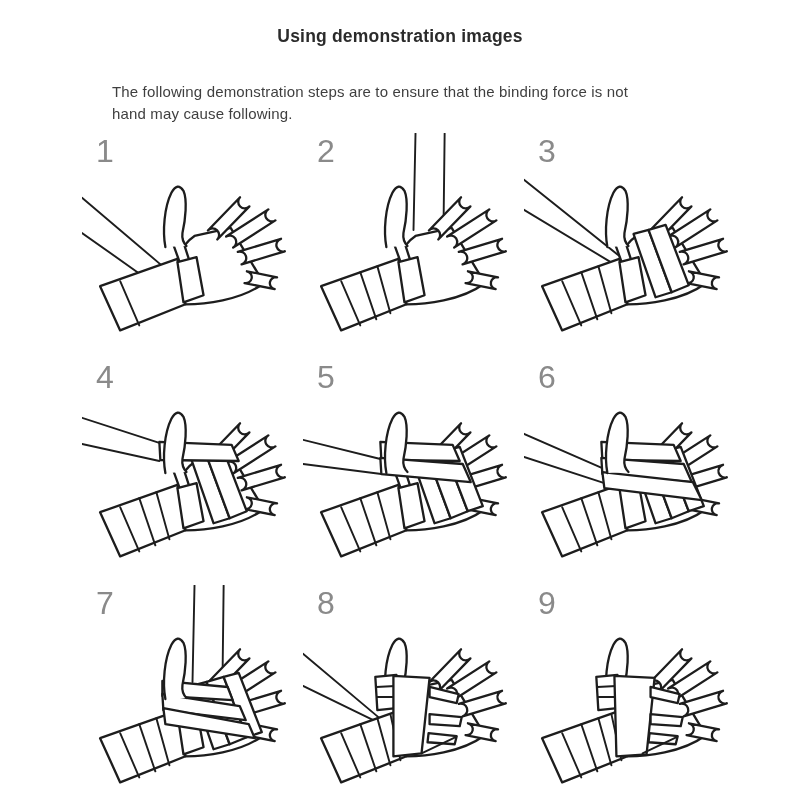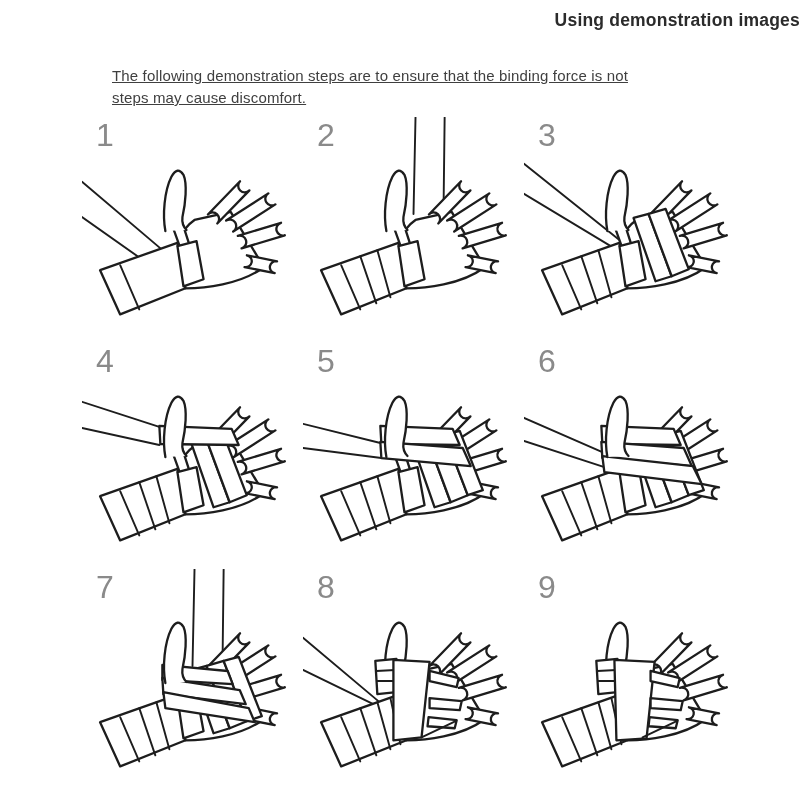--- a/index.html
+++ b/index.html
@@ -2,30 +2,29 @@
 <html><head>
 <meta charset="utf-8">
 <style>
   html,body{margin:0;padding:0;background:#fff;}
   body{
     width:800px;height:800px;overflow:hidden;position:relative;
     font-family:"Liberation Sans", sans-serif;
     -webkit-font-smoothing:antialiased;
   }
   .page-title{
-    margin:0;padding-top:10px;
-    text-align:right;
+    margin:16px;padding-top:10px;
+    text-align:center;
     font-size:17.5px;font-weight:700;letter-spacing:.2px;
     color:var(--title-color,#2b2b2b);
   }
   .intro{
     margin:34px 80px 0 112px;
     font-size:15px;line-height:22px;letter-spacing:.15px;
     color:var(--body-color,#3f3f3f);
-    text-decoration:underline;
   }
   .steps-grid{
     margin:8px 55px 0 82px;
     display:grid;
     grid-template-columns:repeat(3,1fr);
     row-gap:14px;
   }
   .cell{
     position:relative;margin:0;height:212px;
   }
@@ -41,21 +40,21 @@
     display:block;
   }
 </style>
 </head>
 <body style="--title-color: #2b2b2b; --body-color: #3f3f3f; --number-color: #8a8a8a; background: rgb(255, 255, 255);">
 
 <h1 class="page-title">Using demonstration images</h1>
 
 <div class="intro">
   <div>The following demonstration steps are to ensure that the binding force is not</div>
-  <div>steps may cause discomfort.</div>
+  <div>hand may cause following.</div>
 </div>
 
 <div class="steps-grid">
   <figure class="cell">
     <svg class="art" viewBox="0 0 220 210">
         <path d="M 0 64 L 79 131" fill="none" stroke="#1d1d1d" stroke-width="1.9" stroke-linecap="round" stroke-linejoin="round"></path>
         <path d="M 0 99 L 58 140" fill="none" stroke="#1d1d1d" stroke-width="1.9" stroke-linecap="round" stroke-linejoin="round"></path>
         <path d="M 18 152 L 97 124 L 103 170 L 38 196 Z" fill="#fff" stroke="#1d1d1d" stroke-width="2.3" stroke-linecap="round" stroke-linejoin="round"></path>
         <path d="M 38 147 L 57 191" fill="none" stroke="#1d1d1d" stroke-width="1.9" stroke-linecap="round" stroke-linejoin="round"></path>
         <path d="M 95 125 C 99 114 106 106 112 102 L 148 94 L 181 149 C 170 157 155 163 140 166 C 126 169 112 170 103 170 Z" fill="#fff" stroke="#1d1d1d" stroke-width="2.3" stroke-linecap="round" stroke-linejoin="round"></path>

